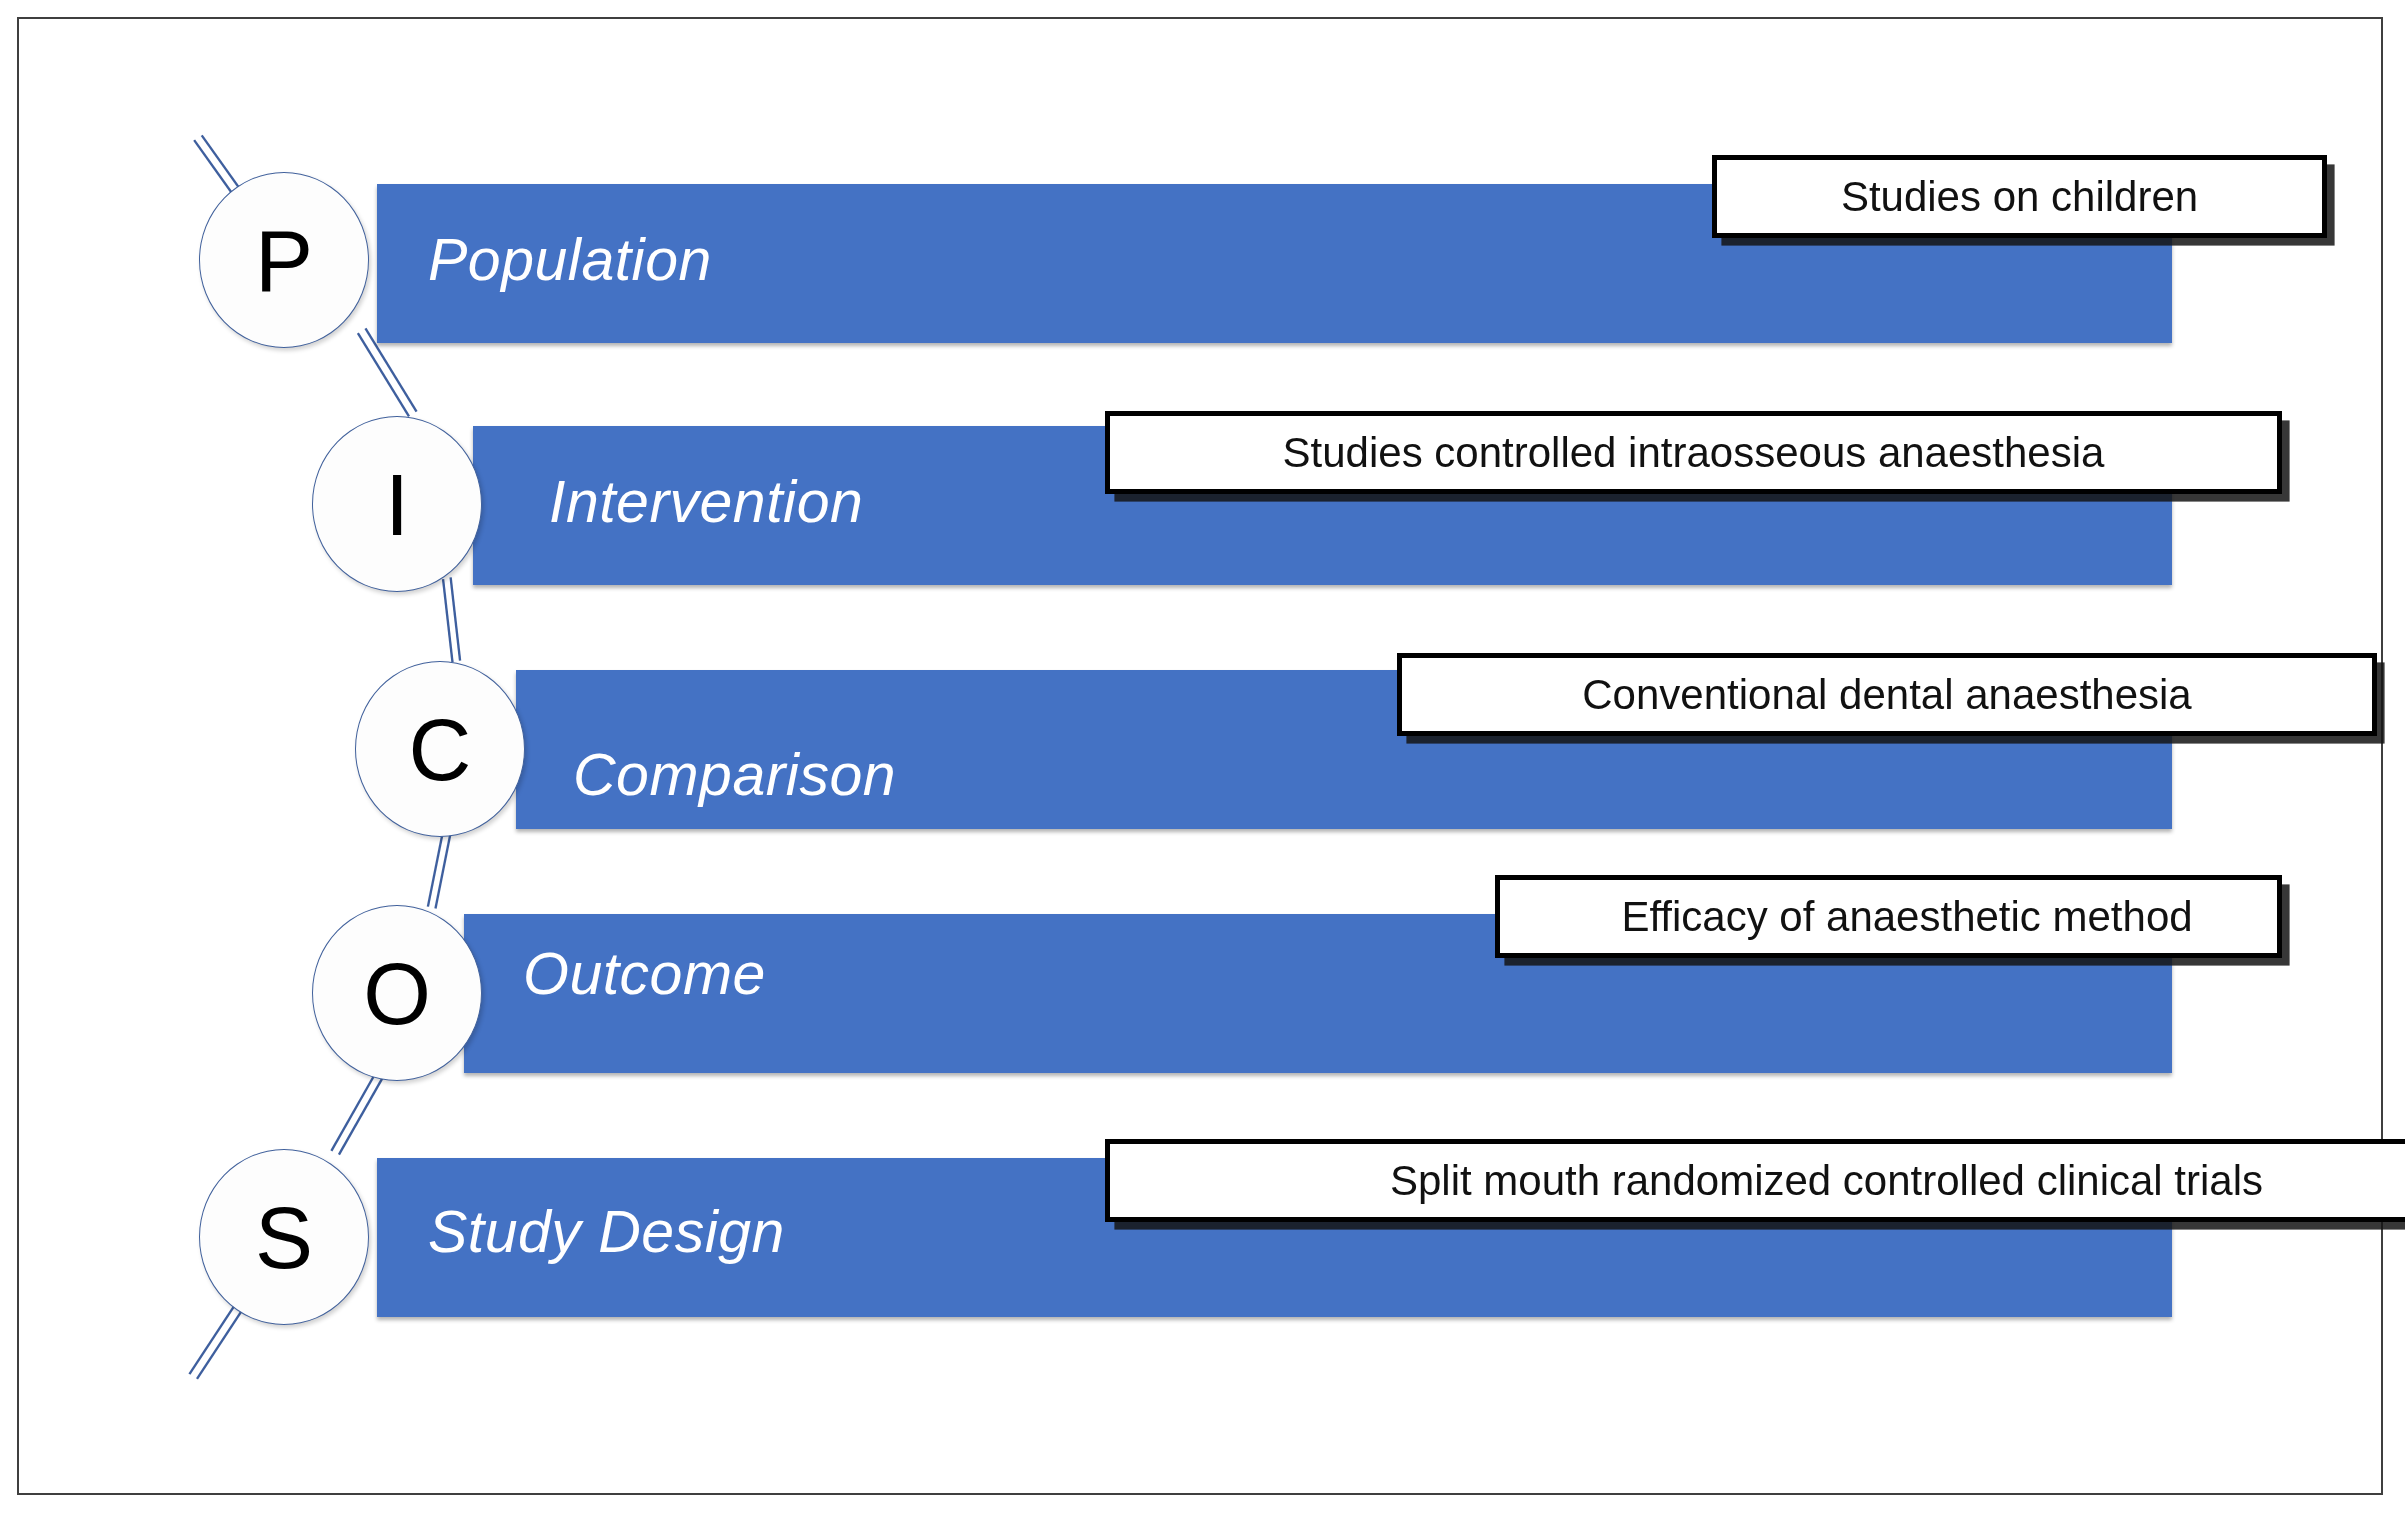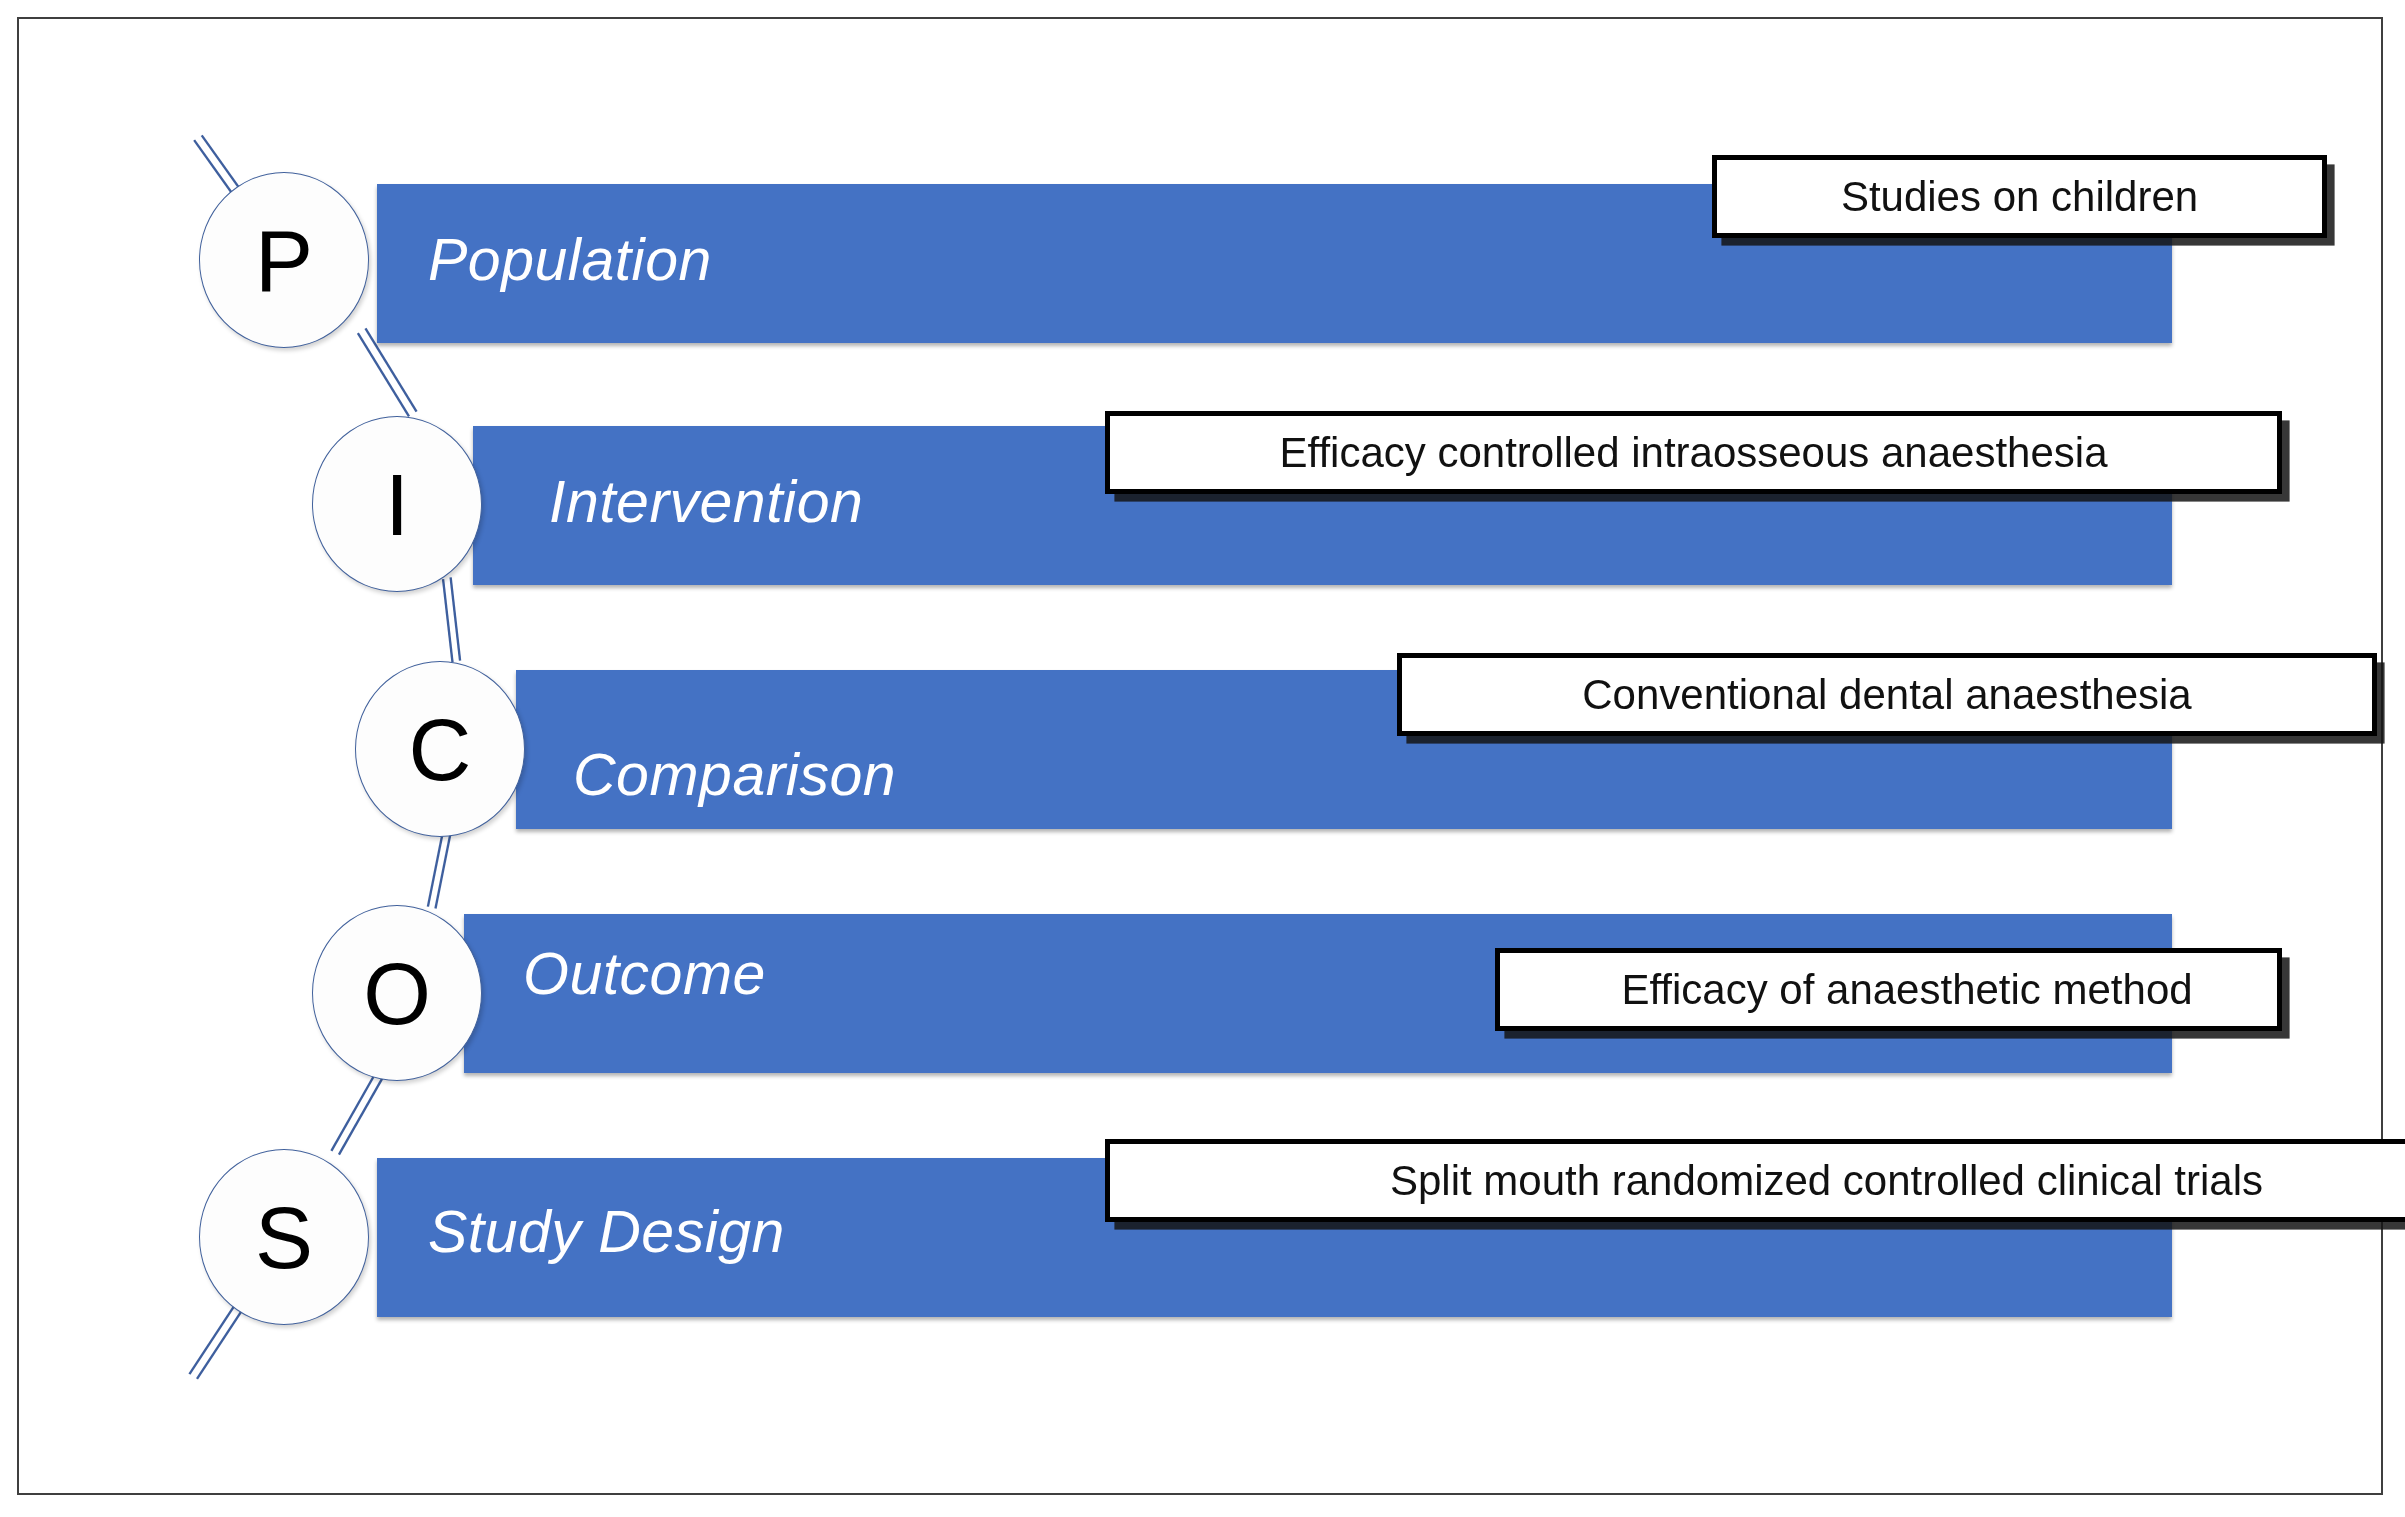--- a/index.html
+++ b/index.html
@@ -118,21 +118,21 @@
   </div>
 
   <div class="row">
     <div class="bar" style="left:473px;top:426px;width:1699px;text-align:center;">
       <span class="bar-label" style="left:76px;top:47px;">Intervention</span>
     </div>
     <div class="circle" style="left:312px;top:416px;">
       <span>I</span>
     </div>
     <div class="callout" style="left:1105px;top:411px;width:1177px;">
-      <span>Efficacy controlled intraosseous anaesthesia</span>
+      <span>Studies controlled intraosseous anaesthesia</span>
     </div>
   </div>
 
   <div class="row">
     <div class="bar" style="left:516px;top:670px;width:1656px;">
       <span class="bar-label" style="left:57px;top:59px;margin-top:17px;">Comparison</span>
     </div>
     <div class="circle" style="left:355px;top:661px;">
       <span>C</span>
     </div>
@@ -141,21 +141,21 @@
     </div>
   </div>
 
   <div class="row">
     <div class="bar" style="left:464px;top:914px;width:1708px;">
       <span class="bar-label" style="left:59px;top:31px;text-align:right;">Outcome</span>
     </div>
     <div class="circle" style="left:312px;top:905px;">
       <span>O</span>
     </div>
-    <div class="callout" style="left:1495px;top:948px;width:787px;padding-left:37px;">
+    <div class="callout" style="left:1495px;top:875px;width:787px;padding-left:37px;">
       <span>Efficacy of anaesthetic method</span>
     </div>
   </div>
 
   <div class="row">
     <div class="bar" style="left:377px;top:1158px;width:1795px;">
       <span class="bar-label" style="left:51px;top:45px;">Study Design</span>
     </div>
     <div class="circle" style="left:199px;top:1149px;">
       <span>S</span>

